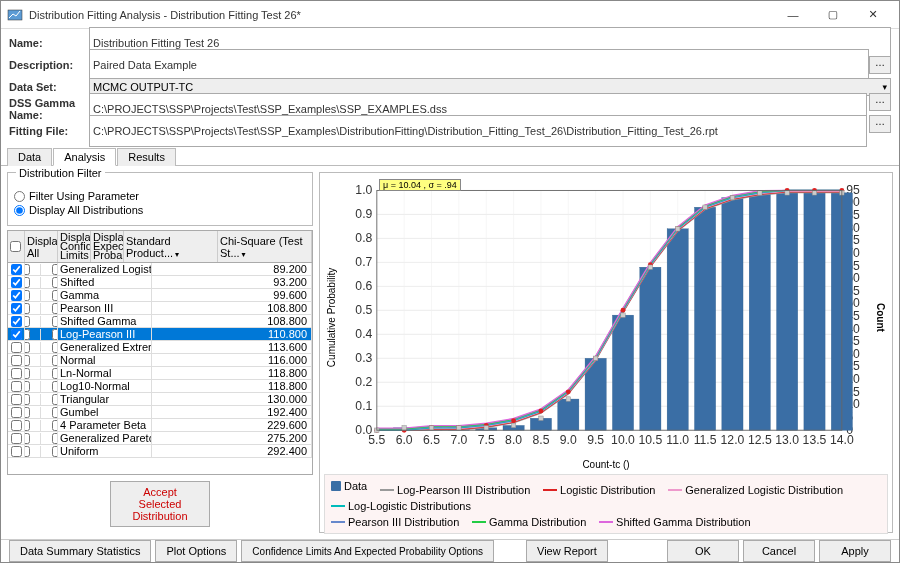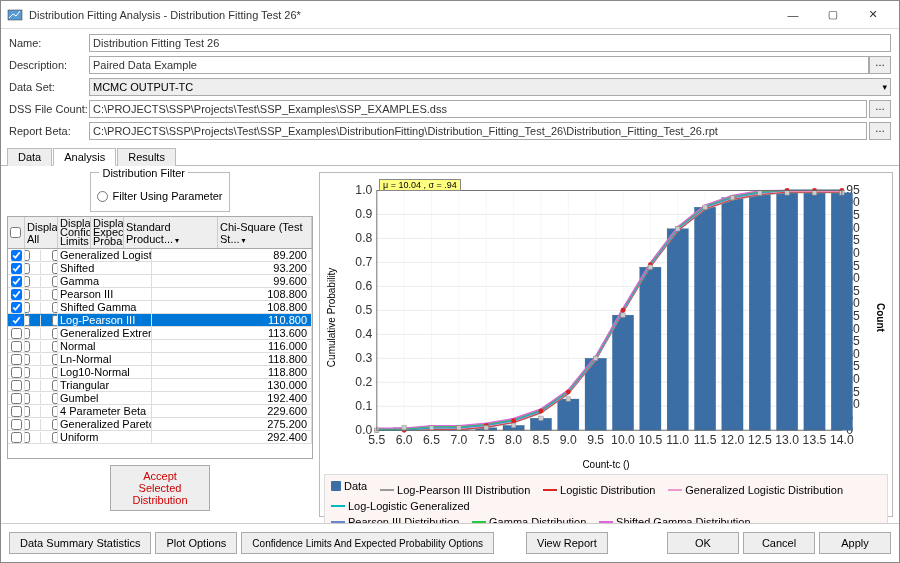--- a/index.html
+++ b/index.html
@@ -4,22 +4,22 @@
 <style>
 * { box-sizing: border-box; margin: 0; padding: 0; font-family: "Segoe UI", Tahoma, sans-serif; font-size: 11px; }
 body { background: #f0f0f0; display: flex; justify-content: center; align-items: center; height: 100vh; }
 .window { width: 900px; height: 563px; background: #fff; border: 1px solid #888; display: flex; flex-direction: column; box-shadow: 0 2px 8px rgba(0,0,0,0.2); }
 .titlebar { height: 28px; background: #fff; display: flex; align-items: center; padding: 0 6px; border-bottom: 1px solid #ddd; }
 .titlebar .icon { width: 16px; height: 16px; margin-right: 6px; }
 .titlebar .title { flex: 1; color: #333; }
 .titlebar .wbtn { width: 40px; height: 28px; display: flex; align-items: center; justify-content: center; color: #333; }
 .form { padding: 4px 8px 2px 8px; }
 .form-row { display: flex; align-items: center; margin-bottom: 2px; height: 20px; }
-.form-row label { width: 80px; color: #333; }
-.form-row .field { flex: 1; height: 18px; border: 1px solid #aaa; background: #fff; padding: 1px 3px; color: #333; }
+.form-row label { width: 80px; color: #333; font-weight: bold; }
+.form-row .field { flex: 1; height: 18px; border: 1px solid #aaa; background: #fff; padding: 15px 3px; color: #333; }
 .form-row .dropdown { background: #eee; border: 1px solid #aaa; height: 18px; flex: 1; display: flex; align-items: center; padding: 0 3px; }
 .form-row .dropdown .dd-text { flex: 1; }
 .form-row .dropdown .chev { font-size: 9px; }
 .form-row .pathrow { flex: 1; display: flex; gap: 2px; }
 .form-row .browse { width: 22px; border: 1px solid #aaa; background: #eee; text-align: center; height: 18px; font-size: 10px; }
 .tabs { display: flex; border-bottom: 1px solid #bbb; padding-left: 6px; margin-top: 2px; }
 .tab { padding: 2px 10px; border: 1px solid #bbb; border-bottom: none; background: #eee; margin-right: 1px; position: relative; top: 1px; cursor: pointer; }
 .tab.active { background: #fff; border-bottom: 1px solid #fff; }
 .analysis-body { flex: 1; display: flex; padding: 6px; gap: 6px; overflow: hidden; }
 .left { width: 306px; display: flex; flex-direction: column; }
@@ -50,21 +50,21 @@
 .right { flex: 1; display: flex; flex-direction: column; border: 1px solid #bbb; padding: 4px; }
 .chart-area { flex: 1; position: relative; display: flex; }
 .ylabel-left { writing-mode: vertical-rl; transform: rotate(180deg); text-align: center; font-size: 10px; padding: 0 2px; }
 .ylabel-right { writing-mode: vertical-rl; text-align: center; font-size: 10px; font-weight: bold; padding: 0 2px; }
 .svgwrap { flex: 1; position: relative; }
 .chart-note { position: absolute; left: 40px; top: 2px; background: #ffff80; border: 1px solid #888; padding: 0 3px; font-size: 9px; }
 .legend { background: #fdf4f4; border: 1px solid #ddd; padding: 4px 6px; margin: 4px 0; font-size: 10px; line-height: 14px; }
 .legend .lg { display: inline-flex; align-items: center; margin-right: 10px; }
 .legend .sw { width: 10px; height: 10px; margin-right: 3px; border-radius: 1px; }
 .legend .ln { width: 14px; height: 2px; margin-right: 3px; }
-.bottombar { display: flex; padding: 8px 8px; gap: 4px; border-top: 1px solid #ccc; }
+.bottombar { display: flex; padding: 0 8px; gap: 4px; border-top: 1px solid #ccc; }
 .btn { border: 1px solid #aaa; background: #eee; padding: 4px 10px; min-width: 72px; text-align: center; }
 .bottombar .spacer { flex: 1; }
 input[type=checkbox], input[type=radio] { width: 11px; height: 11px; margin: 0; }
 .split { display: flex; width: 66px; }
 .split > div { width: 33px; border-right: 1px solid #ddd; height: 100%; display: flex; align-items: center; justify-content: center; }
 </style>
 </head>
 <body>
 
 <div class="window">
@@ -91,50 +91,54 @@
       <div class="browse">…</div>
     </div>
     <div class="form-row">
       <label>Data Set:</label>
       <div class="dropdown">
         <span class="dd-text">MCMC OUTPUT-TC</span>
         <span class="chev">▾</span>
       </div>
     </div>
     <div class="form-row">
-      <label>DSS File Count:</label>
+      <label>DSS Gamma Name:</label>
       <div class="pathrow">
         <input class="field" value="C:\PROJECTS\SSP\Projects\Test\SSP_Examples\SSP_EXAMPLES.dss" style="">
         <div class="browse">…</div>
       </div>
     </div>
     <div class="form-row">
-      <label>Report Beta:</label>
+      <label>Fitting File:</label>
       <div class="pathrow">
         <input class="field" value="C:\PROJECTS\SSP\Projects\Test\SSP_Examples\DistributionFitting\Distribution_Fitting_Test_26\Distribution_Fitting_Test_26.rpt" style="">
         <div class="browse">…</div>
       </div>
     </div>
   </div>
 
   <div class="tabs">
     <div class="tab">Data</div>
     <div class="tab active">Analysis</div>
     <div class="tab">Results</div>
   </div>
 
   <div class="analysis-body">
 
     <div class="left">
-      <div style="display:flex; align-items:center; gap:7px;flex-direction:column;">
+      <div style="display:flex; align-items:flex-end; gap:7px;">
         <div class="filterbox" style="flex:1;">
           <span class="ftitle">Distribution Filter</span>
           <div class="radio">
             <input type="radio" style="">
             <span>Filter Using Parameter</span>
+          </div>
+          <div class="radio">
+            <input type="radio" checked="" style="">
+            <span>Display All Distributions</span>
           </div>
         </div>
       </div>
 
       <div class="table-wrap" style="margin-top:4px;">
         <div class="table-head">
           <div class="th cb">
               <input type="checkbox" style="">
             </div>
           <div class="th c1">Display All</div>
@@ -577,21 +581,21 @@
         <span class="lg">
             <span class="ln" style="background:#d22"></span>
             <span>Logistic Distribution</span>
           </span>
         <span class="lg">
             <span class="ln" style="background:#e9c"></span>
             <span>Generalized Logistic Distribution</span>
           </span>
         <span class="lg">
             <span class="ln" style="background:#0bb"></span>
-            <span>Log-Logistic Generalized</span>
+            <span>Log-Logistic Distributions</span>
           </span>
         <br>
         <span class="lg">
             <span class="ln" style="background:#68c"></span>
             <span>Pearson III Distribution</span>
           </span>
         <span class="lg">
             <span class="ln" style="background:#2c4"></span>
             <span>Gamma Distribution</span>
           </span>

